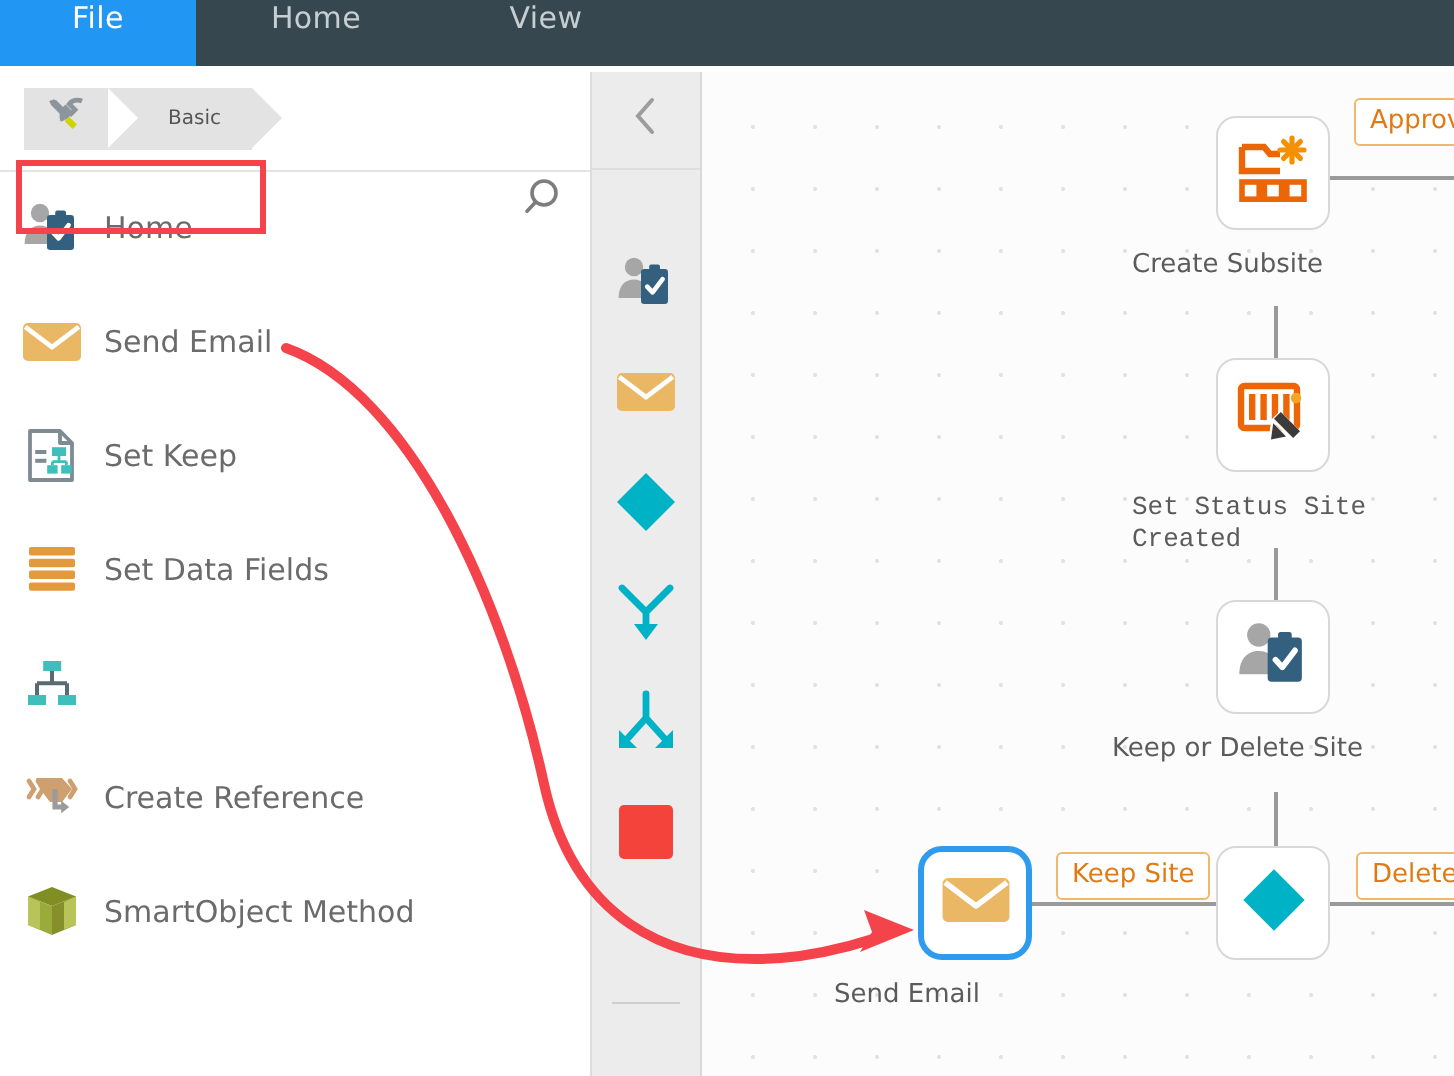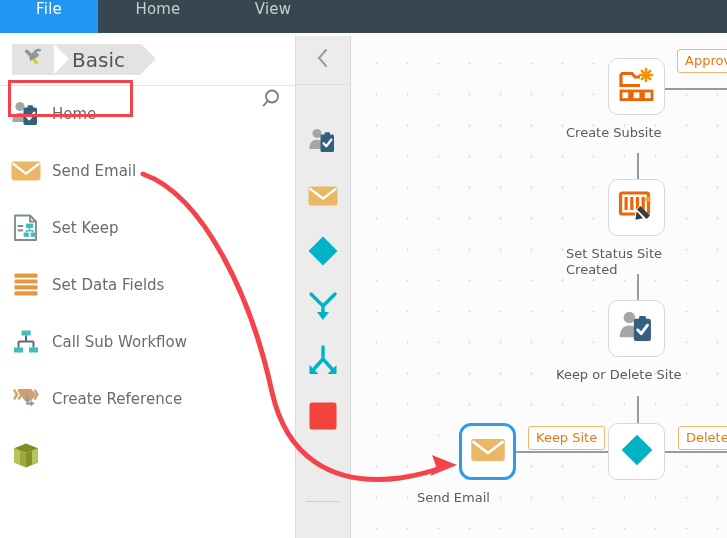--- a/index.html
+++ b/index.html
@@ -22,21 +22,21 @@
   .ribbon-under{position:absolute;left:0;top:33px;width:727px;height:3px;background:#fff;}
 
   
   .left-panel{position:absolute;left:0;top:36px;width:295px;height:502px;background:#fff;
               border-right:1px solid #dcdcdc;}
   .crumb-bar{position:absolute;left:0;top:0;width:295px;height:49px;background:#fff;
              border-bottom:1px solid #e4e4e4;}
   .crumb{position:absolute;left:12px;top:8px;height:31px;display:flex;align-items:stretch;}
   .crumb-seg{position:relative;background:#e3e3e3;display:flex;align-items:center;height:31px;}
   .crumb-seg.icon-seg{width:42px;justify-content:center;}
-  .crumb-seg.text-seg{padding-left:18px;padding-right:16px;color:#555;font-size:20px;}
+  .crumb-seg.text-seg{padding-left:30px;padding-right:16px;color:#555;font-size:10px;}
   .crumb-seg:after{content:"";position:absolute;right:-15px;top:0;width:0;height:0;
                    border-top:15.5px solid transparent;border-bottom:15.5px solid transparent;
                    border-left:15px solid #e3e3e3;z-index:2;}
   .crumb-seg.text-seg:before{content:"";position:absolute;left:0;top:0;width:0;height:0;
                    border-top:15.5px solid transparent;border-bottom:15.5px solid transparent;
                    border-left:15px solid #fff;z-index:3;}
   .crumb-highlight{position:absolute;left:8px;top:44px;width:125px;height:37px;
                    border:3px solid #f4434a;box-sizing:border-box;pointer-events:none;z-index:9;}
   .search-btn{position:absolute;left:258px;top:48px;width:30px;height:30px;cursor:pointer;}
 
@@ -60,21 +60,21 @@
   .canvas{position:absolute;left:351px;top:36px;width:376px;height:502px;background:#fcfcfc;
           background-image:radial-gradient(#e2e2e2 1px, transparent 1.1px);
           background-size:31px 31px;background-position:10px 12px;overflow:hidden;}
 
   .node{position:absolute;width:57px;height:57px;background:#fff;border:1px solid #d8d8d8;
         border-radius:10px;box-sizing:border-box;display:flex;align-items:center;
         justify-content:center;cursor:pointer;}
   .node.selected{border:3px solid #2e9bef;border-radius:12px;}
   .node-label{position:absolute;font-size:13px;color:#5b5b5b;
               line-height:16px;white-space:nowrap;}
-  .node-label.wrap{white-space:normal;}
+  .node-label.wrap{white-space:normal;font-family:Liberation Mono, monospace;}
   .edge-label{position:absolute;border:1px solid #f0b86c;background:#fff;color:#e07b14;
               font-size:13px;padding:3px 7px 4px;border-radius:3px;white-space:nowrap;}
 
   .conn{position:absolute;background:#9a9a9a;}
   .conn.v{width:2px;}
   .conn.h{height:2px;}
   .arrow-d{position:absolute;width:0;height:0;border-left:6px solid transparent;
            border-right:6px solid transparent;border-top:9px solid #9a9a9a;}
   .arrow-l{position:absolute;width:0;height:0;border-top:6px solid transparent;
            border-bottom:6px solid transparent;border-right:9px solid #9a9a9a;}
@@ -185,21 +185,20 @@
 
       <div class="list-item">
         <span class="ico">
           <svg width="28" height="26" viewBox="0 0 28 26">
             <rect x="9.6" y="1.5" width="9" height="5" fill="#3fbfbb"></rect>
             <rect x="2" y="18.5" width="9" height="5" fill="#3fbfbb"></rect>
             <rect x="17" y="18.5" width="9" height="5" fill="#3fbfbb"></rect>
             <path d="M14 6.5 V12.6 M6.5 12.6 H21.5 M6.5 12.6 V18.5 M21.5 12.6 V18.5" fill="none" stroke="#5a6a72" stroke-width="2"></path>
           </svg>
         </span>
-        <span class="lbl">Call Sub Workflow</span>
       </div>
 
       <div class="list-item">
         <span class="ico">
           <svg width="30" height="28" viewBox="0 0 30 28">
             <path d="M7 4 L20 4 L25 9.5 L20 16 L14 16 L9 9.5 Z" fill="#cfa06f"></path>
             <path d="M3.5 5.5 L6 9.5 L3.5 13.5" fill="none" stroke="#cfa06f" stroke-width="2.4" stroke-linecap="round"></path>
             <path d="M8 5.5 L10.5 9.5 L8 13.5" fill="none" stroke="#cfa06f" stroke-width="2.4" stroke-linecap="round"></path>
             <path d="M24 5.5 L26.5 9.5 L24 13.5" fill="none" stroke="#cfa06f" stroke-width="2.4" stroke-linecap="round"></path>
             <path d="M16.5 9.5 V18.5 H21" fill="none" stroke="#9b9b9b" stroke-width="2.6"></path>
@@ -212,20 +211,21 @@
       <div class="list-item">
         <span class="ico">
           <svg width="30" height="30" viewBox="0 0 30 30">
             <path d="M15 2.5 L27 7.2 L15 12 L3 7.2 Z" fill="#7f8f23"></path>
             <path d="M3 7.2 L15 12 L15 26.5 L3 21.5 Z" fill="#9bab3b"></path>
             <path d="M27 7.2 L15 12 L15 26.5 L27 21.5 Z" fill="#878f2c"></path>
             <path d="M3 7.2 L9 10 L9 23.8 L3 21.5 Z" fill="#b9c458"></path>
             <path d="M27 7.2 L21 10 L21 23.8 L27 21.5 Z" fill="#b9c458"></path>
           </svg>
         </span>
+        <span class="lbl">SmartObject Method</span>
       </div>
 
     </div>
   </div>
 
   <div class="strip">
 
     <div class="collapse-cell">
       <span>
         <svg width="20" height="22" viewBox="0 0 20 22">

